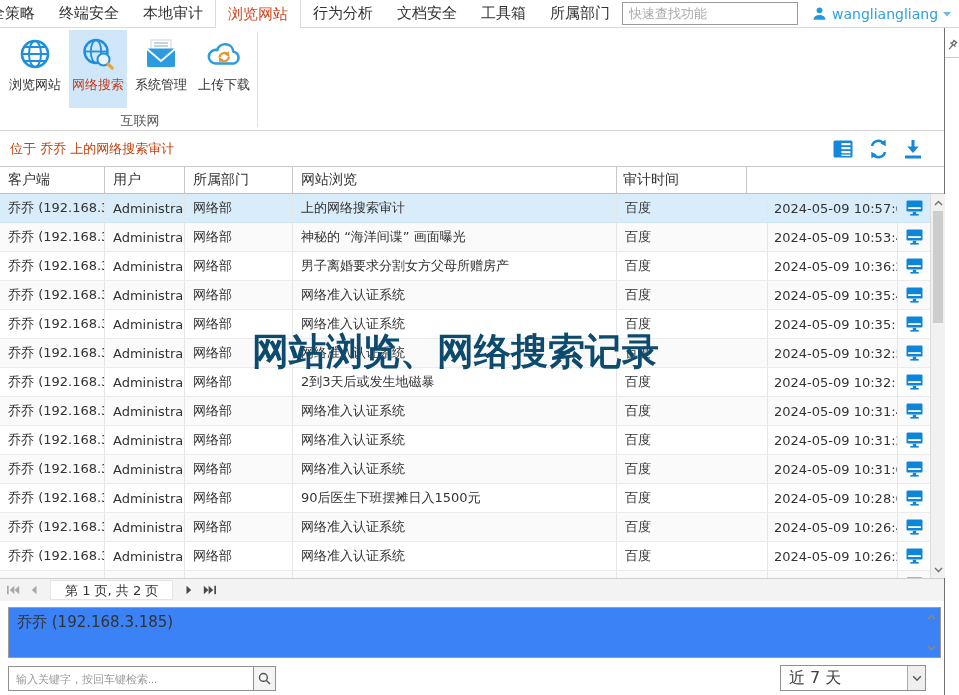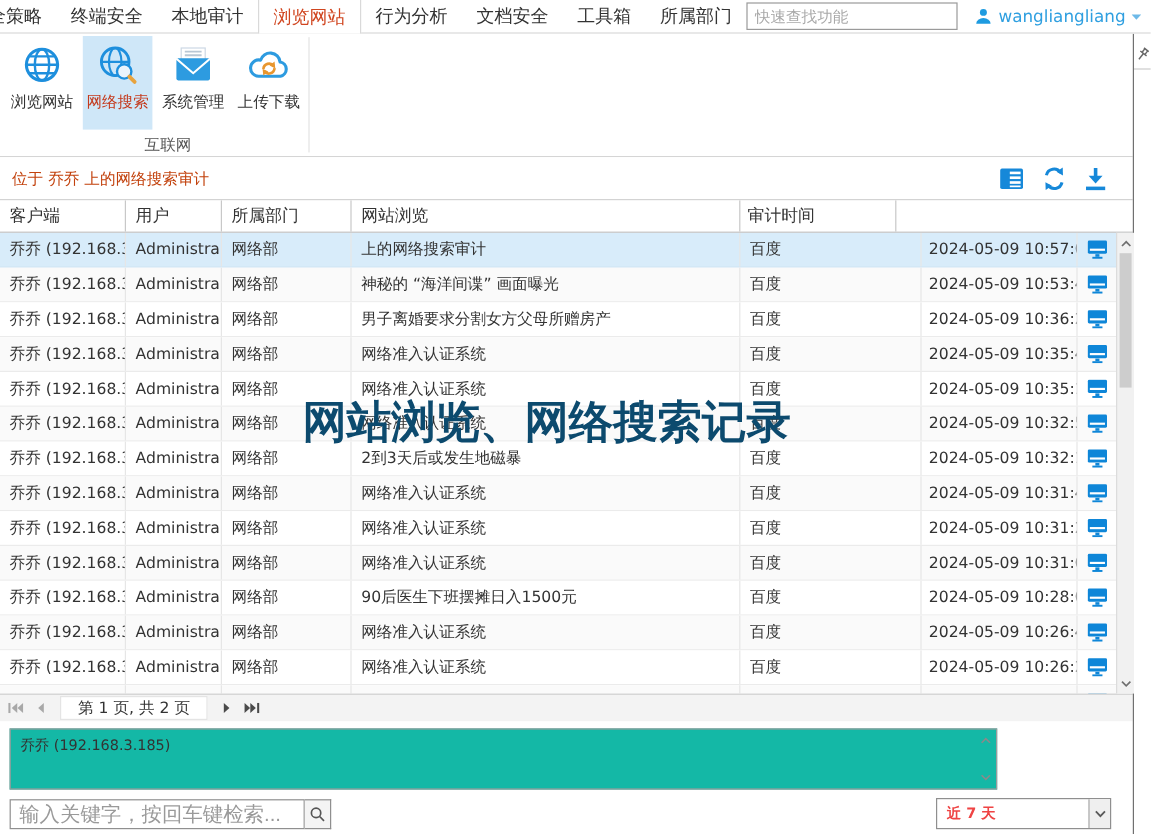--- a/index.html
+++ b/index.html
@@ -72,37 +72,37 @@
 
 
 .pager { position:absolute; top:578px; left:0; width:945px; height:23px;
   background:#f3f3f3; border-top:1px solid #cfcfcf; display:flex; align-items:center;
   padding-left:4px; gap:3px; }
 .pg-btn { width:18px; height:18px; display:flex; align-items:center; justify-content:center; }
 .pg-text { background:#fff; border:1px solid #e4e4e4; margin:0 4px; padding:0 14px;
   height:20px; line-height:19px; font-size:13px; color:#333; white-space:nowrap; }
 
 
-.detail { position:absolute; top:607px; left:8px; width:823px; height:51px;
-  border:1px solid #9b9b9b; background:#14b8a6; padding:5px 20px 5px 8px;
-  font-size:12px; color:#333; }
+.detail { position:absolute; top:607px; left:8px; width:933px; height:51px;
+  border:1px solid #9b9b9b; background:#3b82f6; padding:5px 20px 5px 8px;
+  font-size:15px; color:#333; }
 .detail-arrow { position:absolute; right:3px; width:12px; height:10px; display:flex;
   align-items:center; justify-content:center; }
 .detail-arrow.up { top:4px; } .detail-arrow.down { bottom:4px; }
 
 
 .footer-search { position:absolute; top:666px; left:8px; display:flex; height:25px; }
 .kw-input { width:246px; height:25px; border:1px solid #8f8f8f; padding:0 7px;
-  font-size:17px; color:#333; outline:none; }
+  font-size:11px; color:#333; outline:none; }
 .kw-input::placeholder { color:#9a9a9a; }
 .kw-btn { width:22px; height:25px; border:1px solid #8f8f8f; border-left:none;
   background:#f4f4f4; display:flex; align-items:center; justify-content:center; }
 .range-select { position:absolute; top:665px; left:780px; width:146px; height:26px;
   border:1px solid #8f8f8f; background:#fff; display:flex; align-items:stretch; }
-.range-value { flex:1; display:flex; align-items:center; padding:0 8px; font-size:12px; color:#ef4444;font-weight:bold; }
+.range-value { flex:1; display:flex; align-items:center; padding:0 8px; font-size:16px; color:#404040; }
 .range-btn { width:18px; background:#efefef; border-left:1px solid #ababab;
   display:flex; align-items:center; justify-content:center; }
 
 
 .right-strip { position:absolute; top:28px; left:944px; width:15px; height:667px;
   background:#fff; border-left:1px solid #707070; }
 .strip-top { height:30px; border-bottom:1px solid #cccccc; display:flex;
   align-items:center; justify-content:center; padding-top:6px; }
 </style>
 </head>

